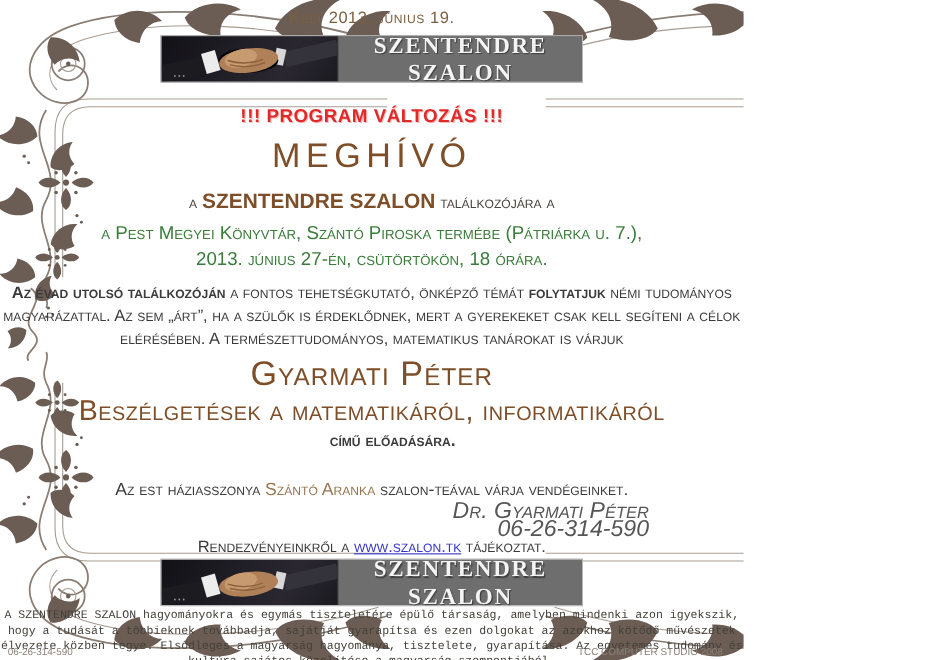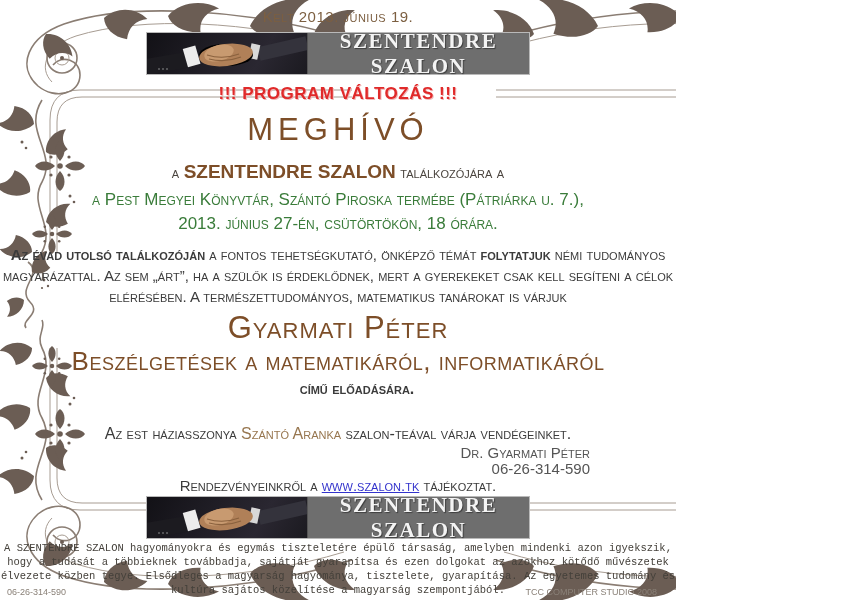--- a/index.html
+++ b/index.html
@@ -20,35 +20,35 @@
     border:1px solid #b9b9b9;box-sizing:border-box;background:#6e6e6e;
   }
   .banner-img{width:160px;height:100%;flex:none;background:linear-gradient(120deg,#121116,#2a2731 70%,#1b1a20);position:relative;overflow:hidden;}
   .banner-img svg{display:block;width:100%;height:100%;}
   .banner-label{
     flex:1;display:flex;align-items:center;justify-content:center;
     background:#6e6e6e;color:#f4f4f4;font-family:"Liberation Serif",serif;
     font-weight:bold;font-size:21px;letter-spacing:1.5px;border-left:1px solid #555;
     text-shadow:1px 1px 1px #3d3d3d;
   }
-  .program{margin-top:9px;font-size:17px;font-weight:bold;color:#e02a2a;letter-spacing:.5px;text-shadow:1px 1px 0 #f0b9b9;}
+  .program{margin-top:21px;font-size:17px;font-weight:bold;color:#e02a2a;letter-spacing:.5px;text-shadow:1px 1px 0 #f0b9b9;}
   .title{margin-top:8px;font-size:31px;color:#7d4e28;letter-spacing:5px;font-weight:normal;}
   .line1{margin-top:13px;font-size:16px;color:#4a443e;}
   .line1 .brand{font-size:19px;font-weight:bold;color:#7d4e28;}
   .venue{margin-top:7px;font-size:17px;color:#3a7c3a;}
   .dateline{margin-top:4px;font-size:17px;color:#3a7c3a;}
   .dateline .b{font-weight:normal;}
   .para{margin:10px auto 0;font-size:15px;line-height:21px;max-width:790px;color:#3b3b3b;}
   .para .b{font-weight:bold;}
   .speaker{margin-top:3px;font-size:31px;color:#7d4e28;letter-spacing:1px;}
   .talk{font-size:26px;color:#7d4e28;letter-spacing:.5px;}
   .suffix{margin-top:3px;font-size:16px;font-weight:bold;color:#3b3b3b;padding-left:38px;}
   .host{margin-top:27px;font-size:16px;color:#3b3b3b;}
   .host .name{color:#97764f;}
-  .sig{margin-top:2px;font-size:15px;line-height:16px;color:#555;text-align:right;padding-right:86px;}
+  .sig{margin-top:2px;font-size:21px;line-height:16px;font-style:italic;color:#555;text-align:right;padding-right:86px;}
   .web{font-size:15px;color:#3b3b3b;}
   .web a{color:#3333cc;text-decoration:underline;}
   .banner.second{margin-top:2px;}
   .about{margin:3px auto 0;font-size:10.5px;line-height:1.32;max-width:690px;color:#44403a;font-family:Liberation Mono, monospace;}
   .credit{position:absolute;bottom:3px;font-size:9px;color:#8a8178;z-index:1;}
   .credit.left{left:7px;}
   .credit.right{right:19px;text-align:center;}
 </style>
 </head>
 <body>

